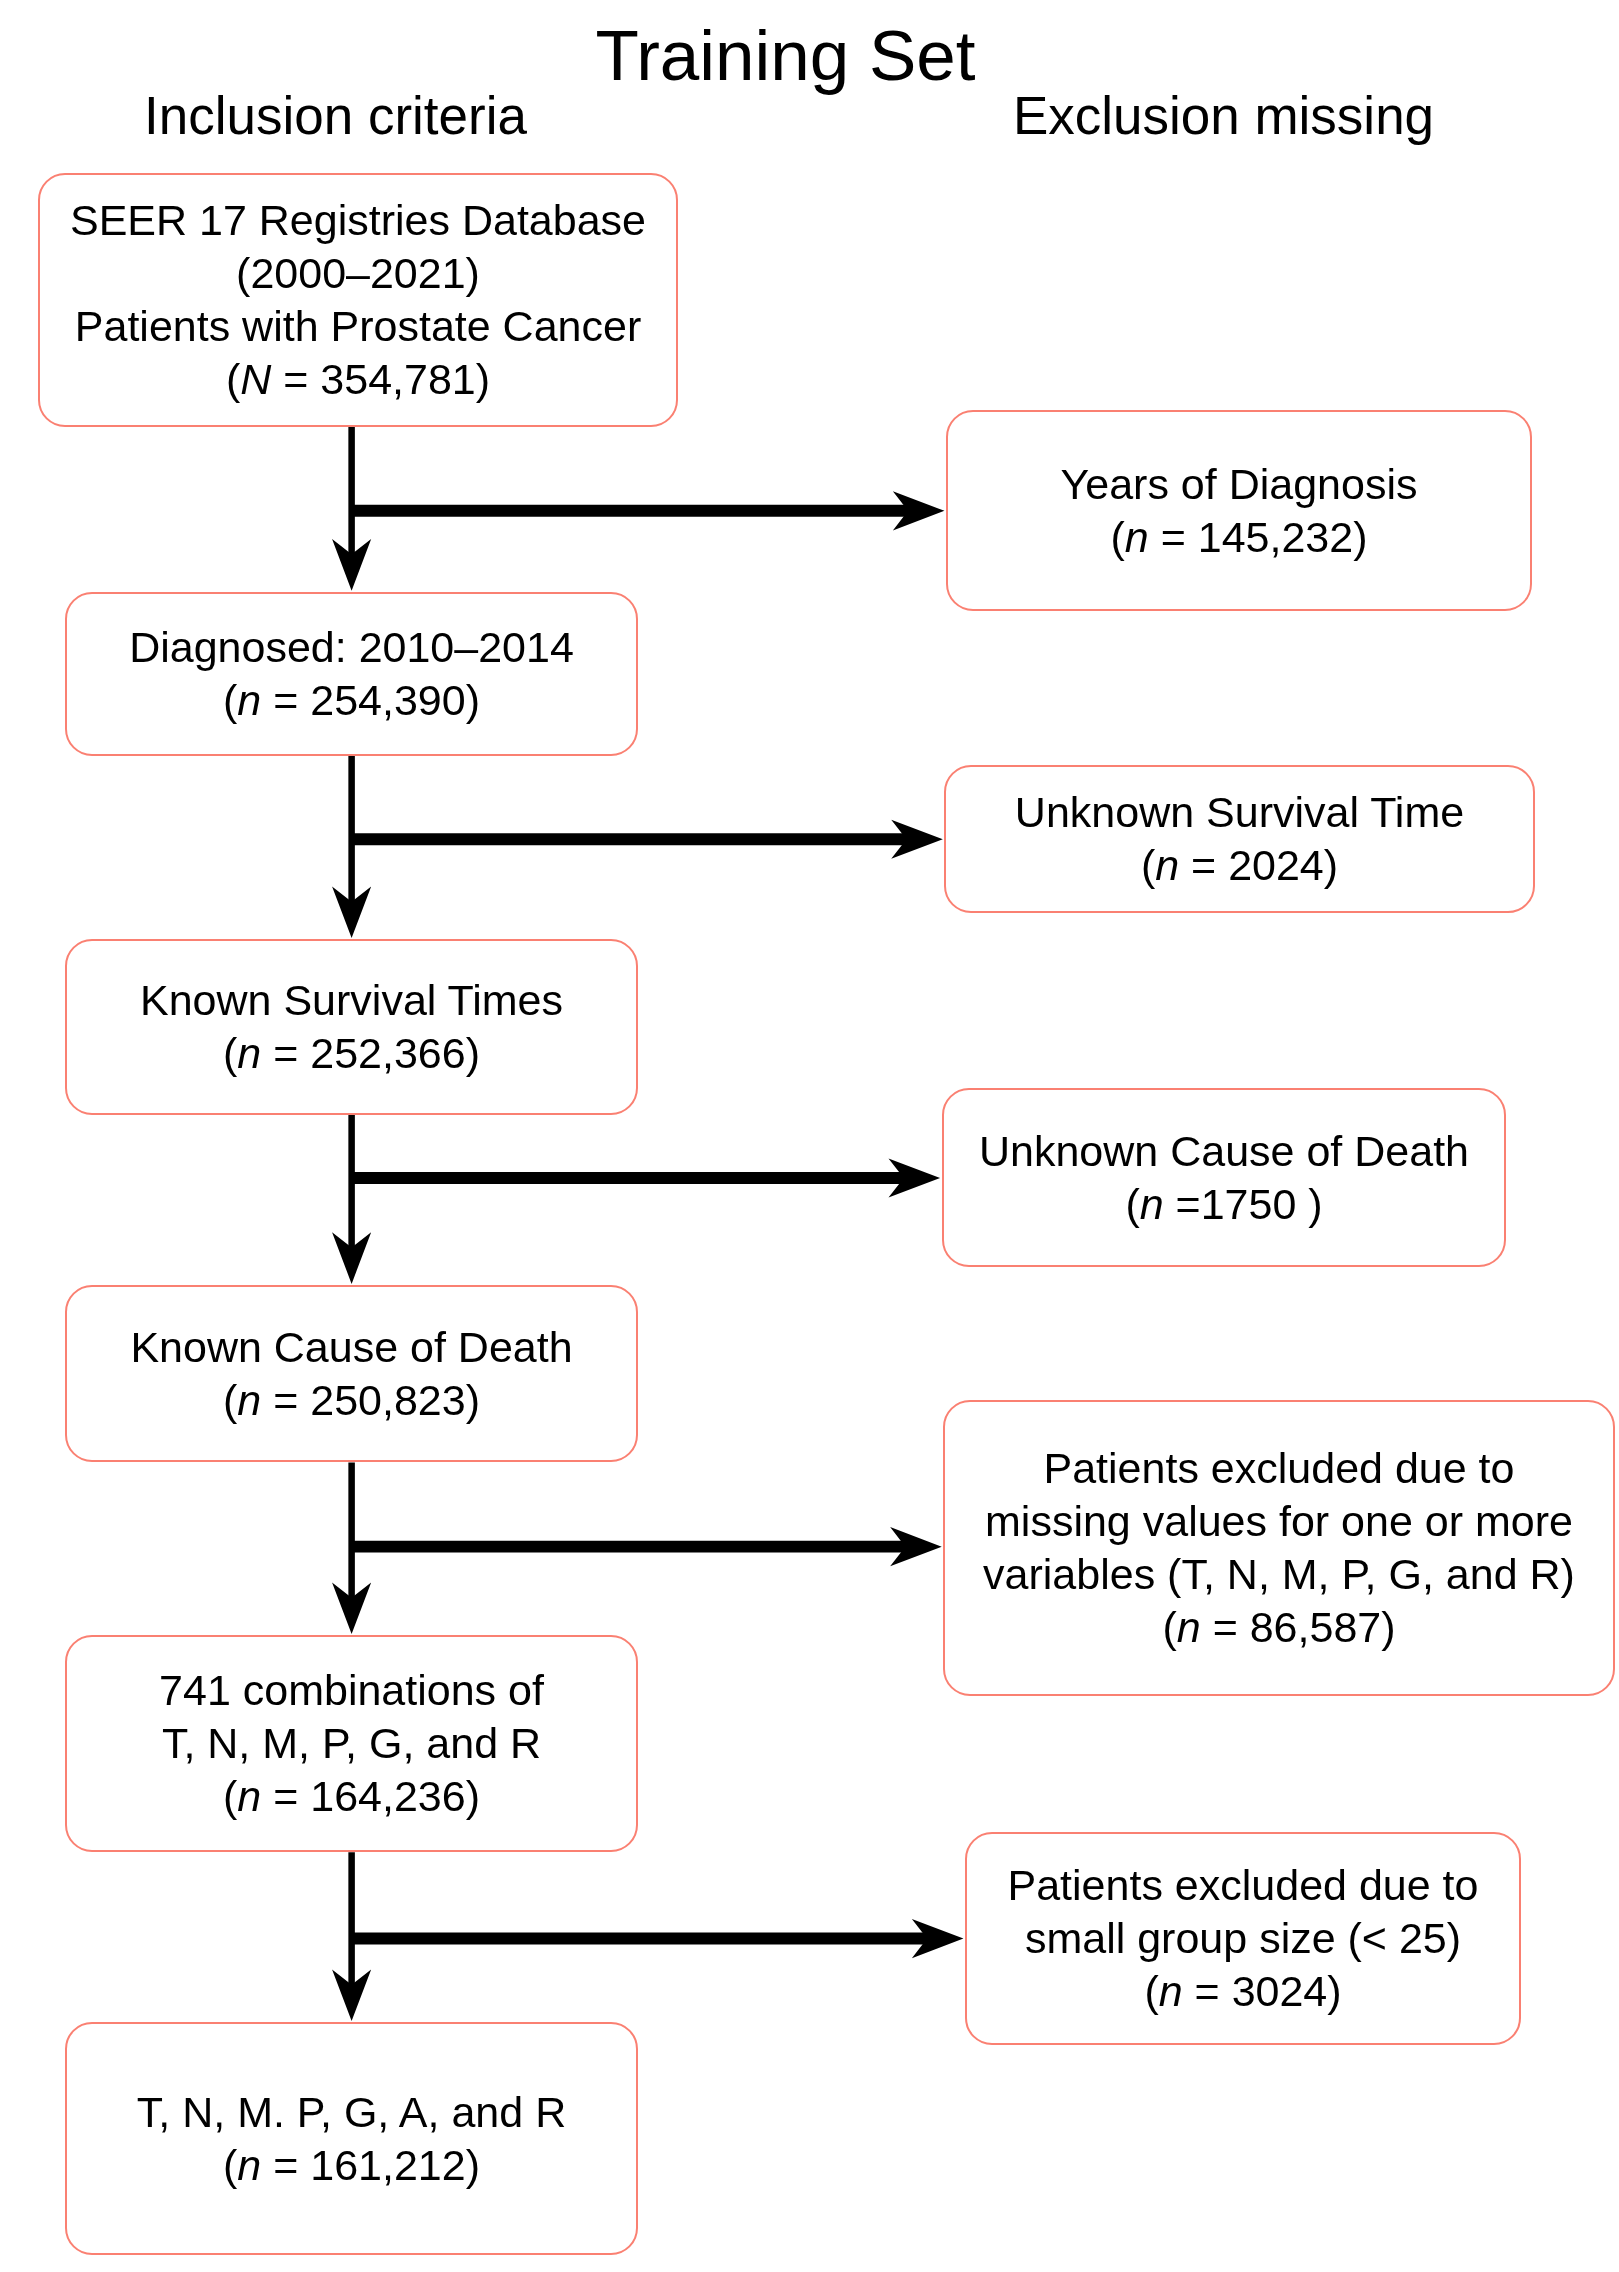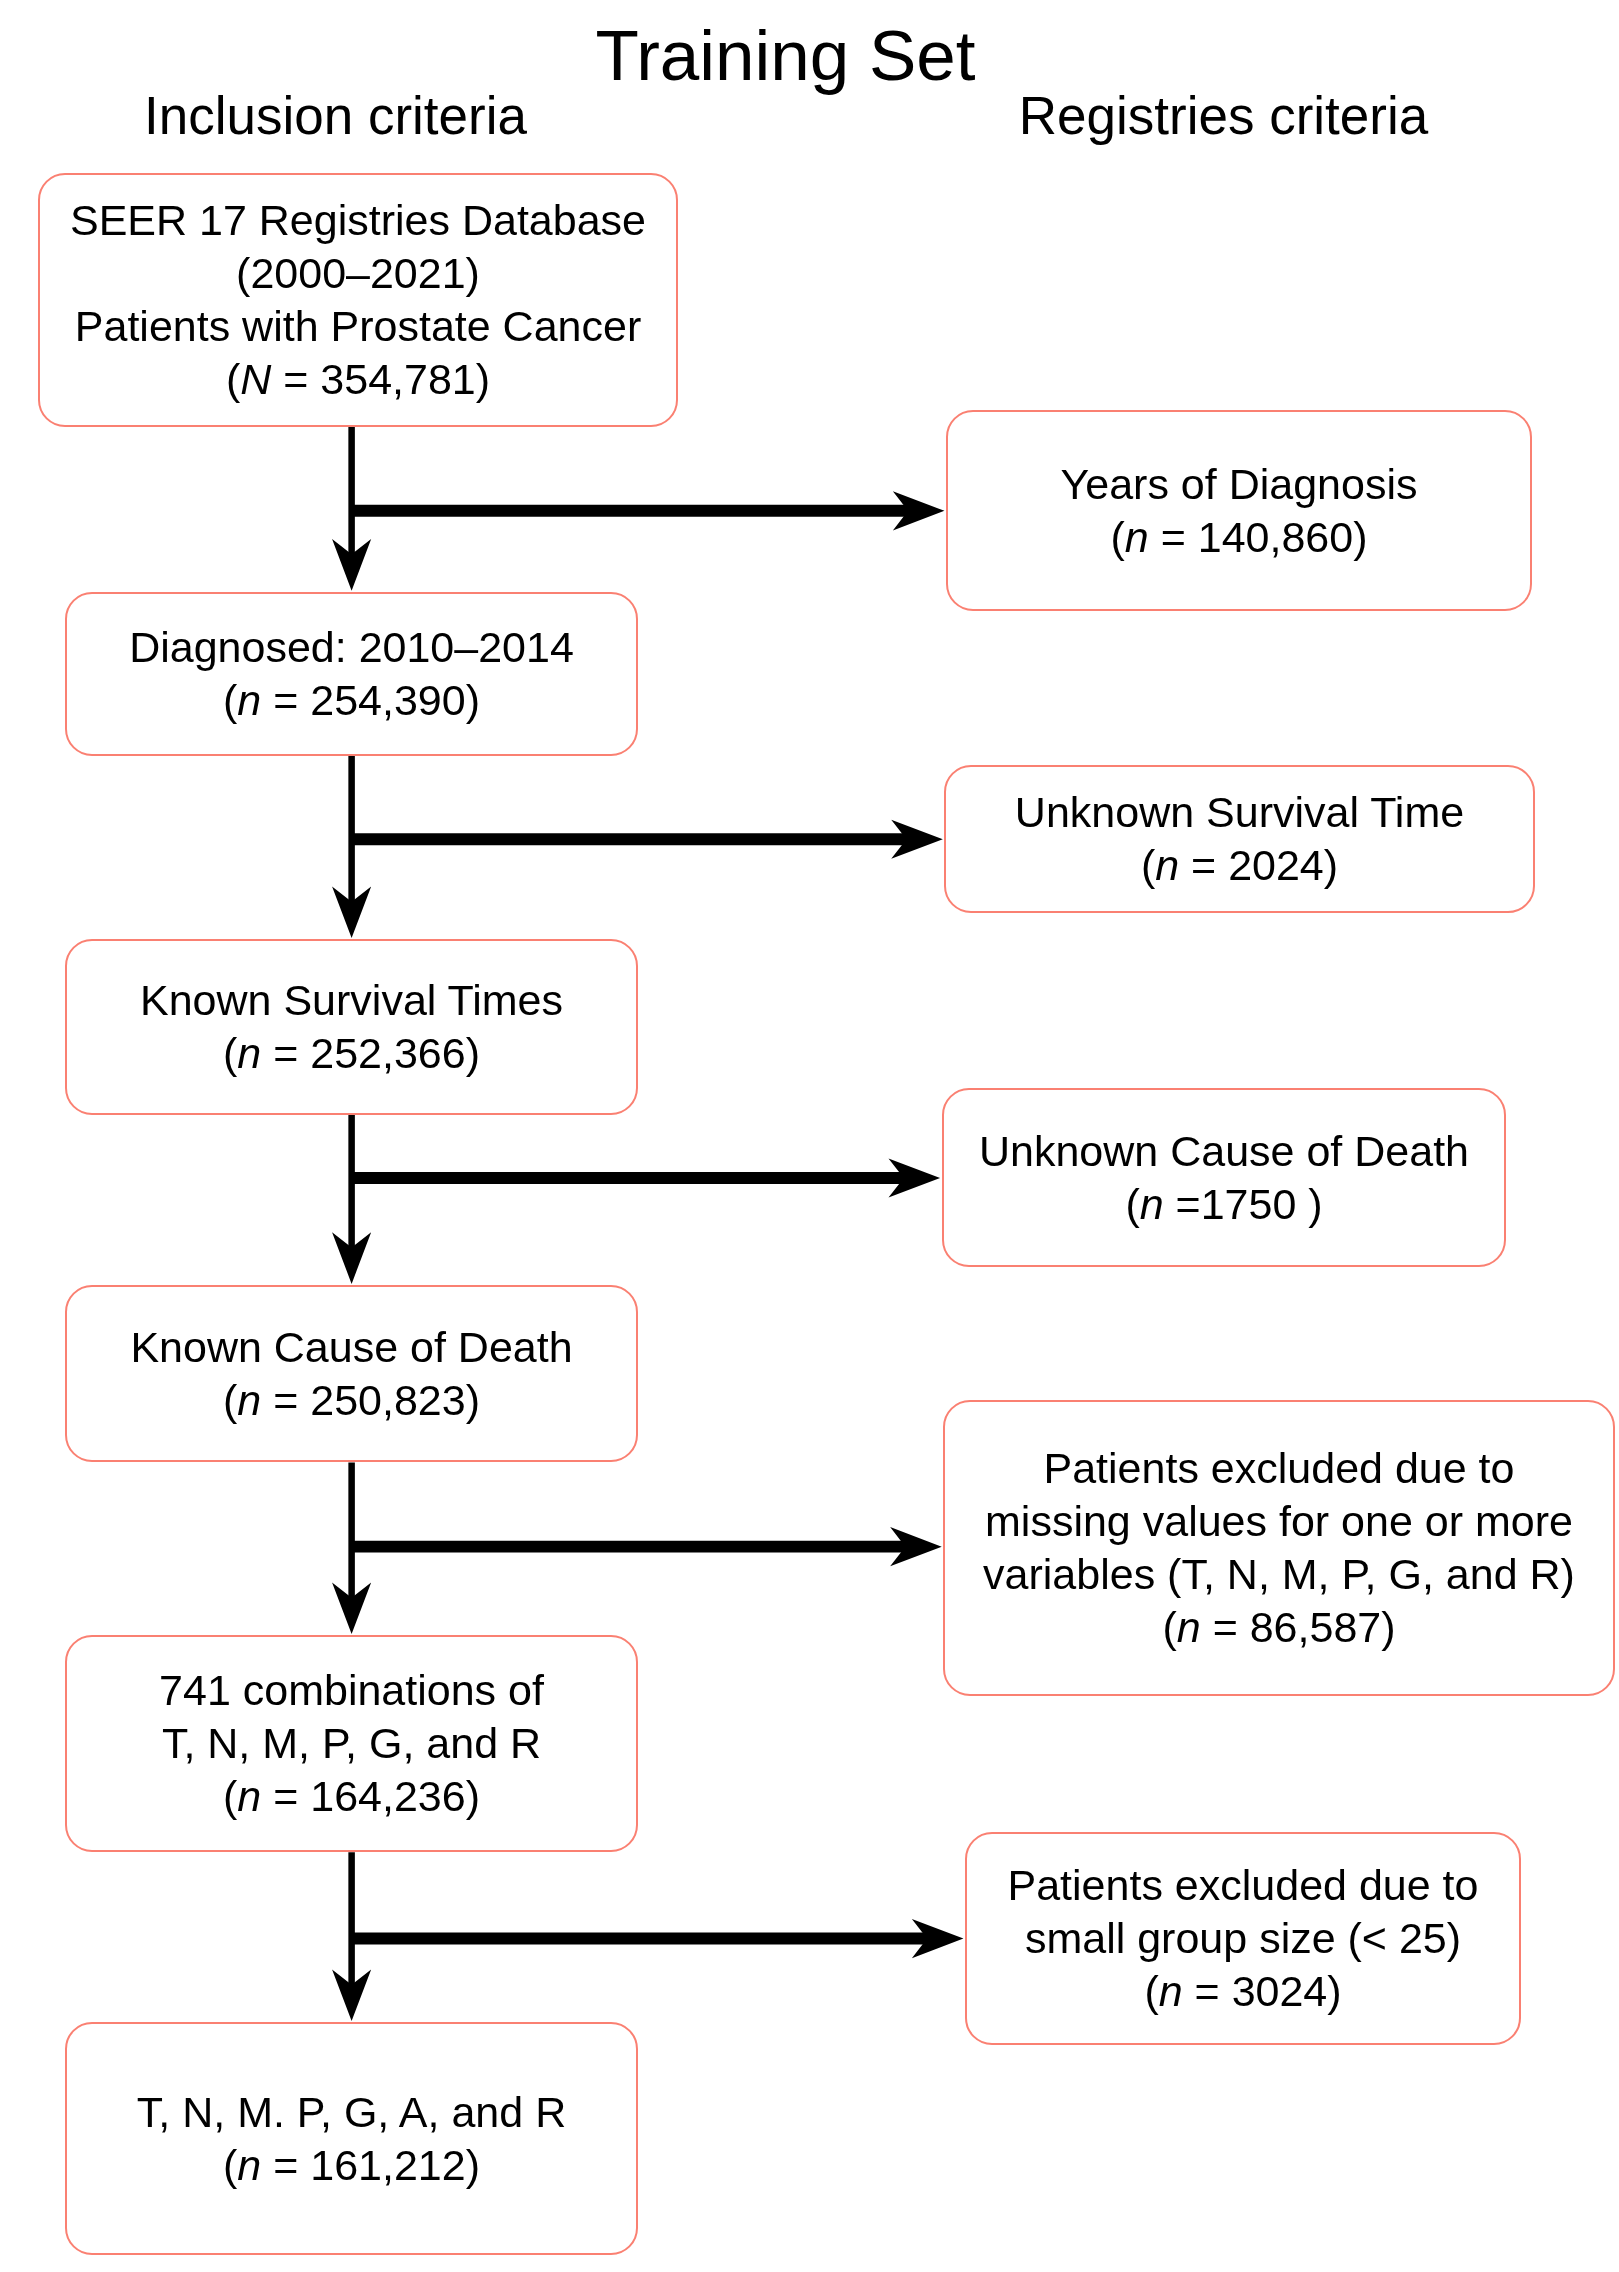--- a/index.html
+++ b/index.html
@@ -63,21 +63,21 @@
   #arrow-layer .hline{stroke:var(--arrow);stroke-width:22px;}
   #arrow-layer .head{fill:var(--arrow);stroke:none;}
 </style>
 </head>
 <body>
 
 <div id="canvas">
 
   <div class="fig-title">Training Set</div>
   <div class="col-header" id="header-left">Inclusion criteria</div>
-  <div class="col-header" id="header-right">Registries criteria</div>
+  <div class="col-header" id="header-right">Exclusion missing</div>
 
   <svg id="arrow-layer" width="1620" height="2273" viewBox="0 0 2984 4187" aria-hidden="true">
     <g>
       <line class="vline" x1="620" y1="786" x2="620" y2="1025"></line>
       <polygon class="head" points="620,1088 584,993 620,1021 656,993"></polygon>
       <line class="hline" x1="620" y1="941" x2="1648" y2="941"></line>
       <polygon class="head" points="1712,941 1617,905 1645,941 1617,977"></polygon>
     </g>
     <g>
       <line class="vline" x1="620" y1="1392" x2="620" y2="1665"></line>
@@ -133,21 +133,21 @@
     <span class="ln"><span>(</span><span class="var">n</span><span> = 164,236)</span></span>
   </div>
 
   <div class="box" id="b-l6">
     <span class="ln">T, N, M. P, G, A, and R</span>
     <span class="ln"><span>(</span><span class="var">n</span><span> = 161,212)</span></span>
   </div>
 
   <div class="box" id="b-r1">
     <span class="ln">Years of Diagnosis</span>
-    <span class="ln"><span>(</span><span class="var">n</span><span> = 140,860)</span></span>
+    <span class="ln"><span>(</span><span class="var">n</span><span> = 145,232)</span></span>
   </div>
 
   <div class="box" id="b-r2">
     <span class="ln">Unknown Survival Time</span>
     <span class="ln"><span>(</span><span class="var">n</span><span> = 2024)</span></span>
   </div>
 
   <div class="box" id="b-r3">
     <span class="ln">Unknown Cause of Death</span>
     <span class="ln"><span>(</span><span class="var">n</span><span> =1750 )</span></span>

